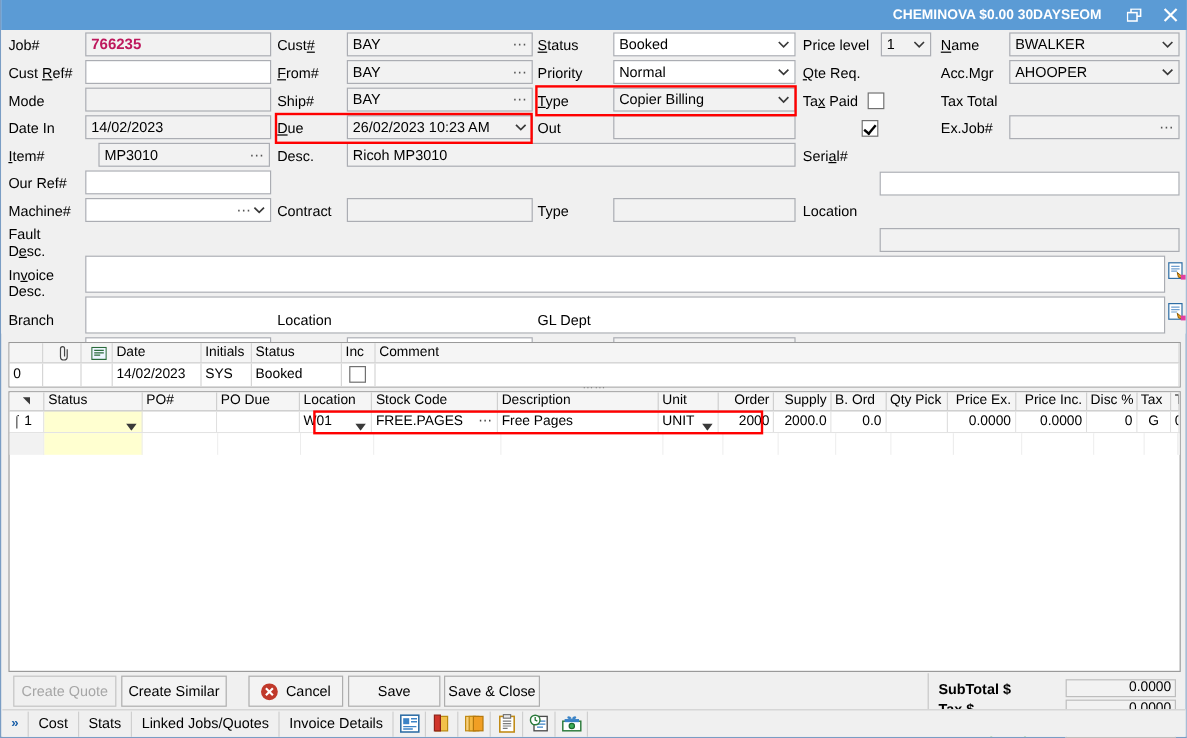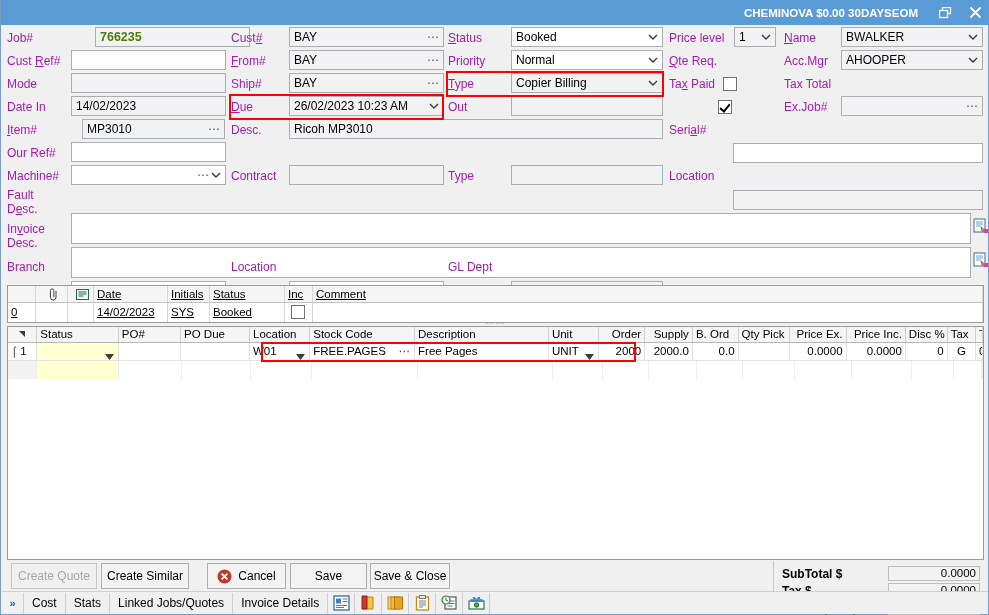--- a/index.html
+++ b/index.html
@@ -49,38 +49,38 @@
 
   
   .form {
     position: absolute; left: 0; top: 25px;
     width: 987px; height: 253px;
     background: #f0f0f0;
   }
   .lbl {
     position: absolute;
     font-size: 12px; line-height: 14px;
-    color: #a21caf; white-space: nowrap; text-align: center;
+    color: #000000; white-space: nowrap; text-align: center;
   }
   .lbl u { text-decoration: underline; }
 
   .fld {
     position: absolute;
     background: #ffffff;
     border: 1px solid #abadb3;
     height: 20px;
     font-size: 12px;
     line-height: 18px;
     padding: 0 2px 0 4px;
     color: #000;
     overflow: hidden;
     white-space: nowrap;
   }
   .fld.ro { background: #f2f2f2; color: #000; }
-  .fld.bold { font-weight: bold; color: #4d7c0f; font-size: 12.5px; margin-left: 24px; }
+  .fld.bold { font-weight: bold; color: #be185d; font-size: 12.5px; }
   .fld .ell {
     position: absolute; right: 3px; top: 0;
     color: #555; font-size: 12px; letter-spacing: 1px;
   }
   .fld .cv {
     position: absolute; right: 3px; top: 1px;
   }
   .fld .cv svg { display:block; }
   .fld .ell2 {
     position: absolute; right: 15px; top: 0;
@@ -115,21 +115,20 @@
     position: absolute;
     width: 16px; height: 16px;
   }
 
   
   .cgrid {
     position: absolute; left: 6px; top: 285px;
     width: 977px; height: 38px;
     background: #ffffff;
     border: 1px solid #9a9a9a;
-    text-decoration: underline;
   }
   .cg-head {
     display: flex; height: 17px;
     background: #f5f5f5;
     border-bottom: 1px solid #c4c4c4;
   }
   .cg-head > div, .cg-row > div {
     border-right: 1px solid #d6d6d6;
     padding: 1px 0 0 3px;
     font-size: 11.5px;

